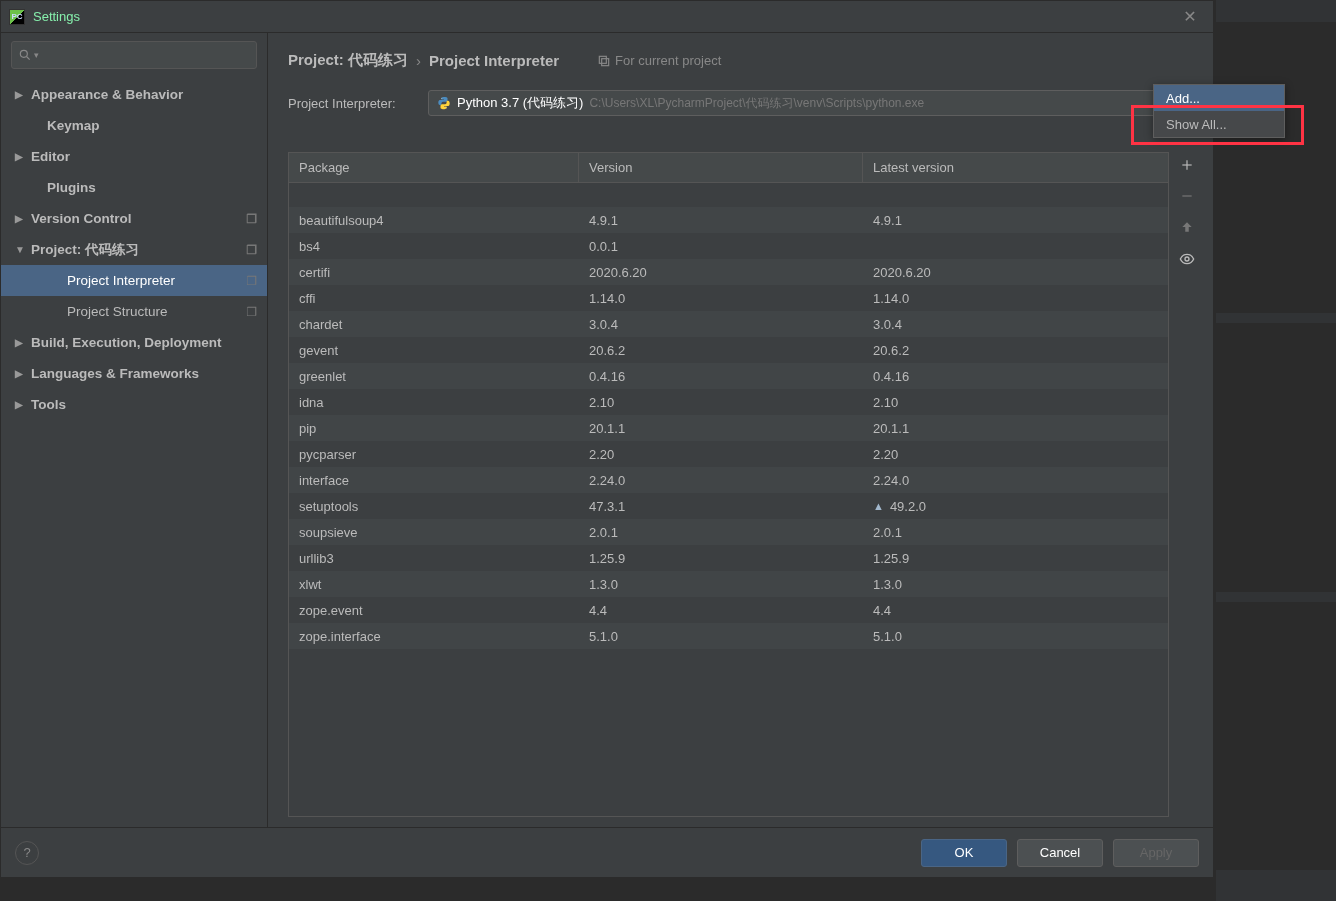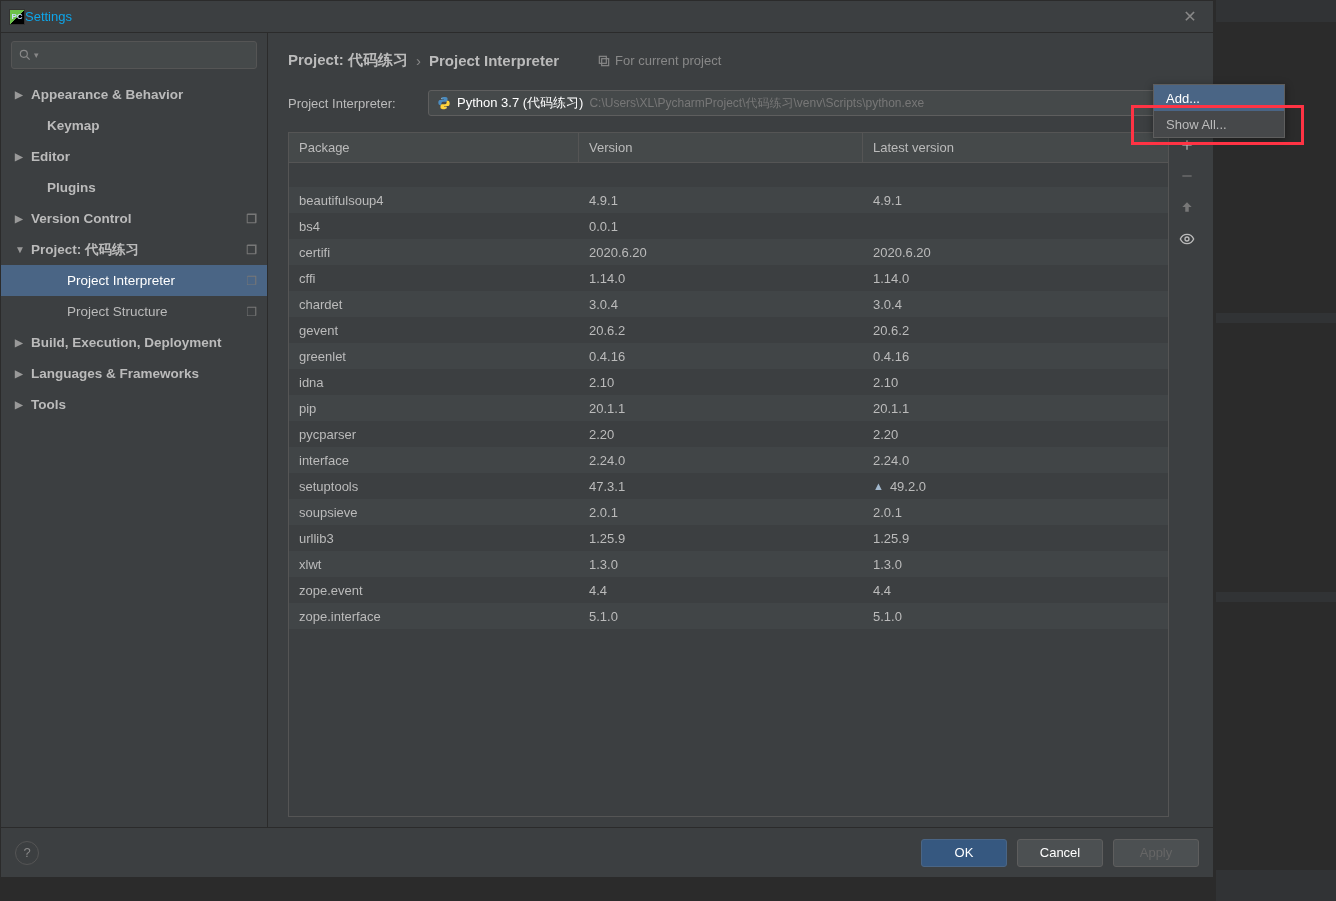--- a/index.html
+++ b/index.html
@@ -26,24 +26,25 @@
   height: 32px;
   display: flex;
   align-items: center;
   padding: 0 8px;
   border-bottom: 1px solid #2b2b2b;
 }
 .titlebar-icon {
   width: 16px; height: 16px;
   background: linear-gradient(135deg, #6cc24a 0%, #6cc24a 50%, #000 50%);
   border: 1px solid #333;
+  margin-right: 8px;
   display:flex; align-items:center; justify-content:center;
   font-size:8px; color:#cdf; font-weight:bold;
 }
-.titlebar-title { color: #0ea5e9; flex: 1; font-size: 13px; }
+.titlebar-title { color: #86efac; flex: 1; font-size: 13px; }
 .titlebar-close { width: 30px; text-align: center; color: #888; font-size: 16px; cursor: pointer; }
 .dialog-body { flex: 1; display: flex; overflow: hidden; }
 .sidebar {
   width: 267px;
   background: #3c3f41;
   border-right: 1px solid #2b2b2b;
   display: flex; flex-direction: column;
   padding-top: 8px;
 }
 .searchbox {
@@ -80,21 +81,21 @@
 }
 .breadcrumb-row {
   display: flex; align-items: center; gap: 8px;
   margin-bottom: 20px;
 }
 .breadcrumb-row .crumb { color: #bbbbbb; font-size: 15px; font-weight: bold;}
 .breadcrumb-row .sep { color: #888; font-size: 15px; }
 .breadcrumb-row .hint { color: #888; font-size: 13px; margin-left: 30px; display:flex; align-items:center; gap:4px;}
 .interpreter-row {
   display: flex; align-items: center; gap: 10px;
-  margin-bottom: 16px;
+  margin-bottom: 36px;
 }
 .interpreter-label { color: #bbbbbb; font-size: 13px; min-width: 130px; }
 .interpreter-combo {
   flex: 1;
   height: 26px;
   background: #45494a;
   border: 1px solid #5e5e5e;
   border-radius: 3px;
   display: flex; align-items: center;
   padding: 0 8px;

